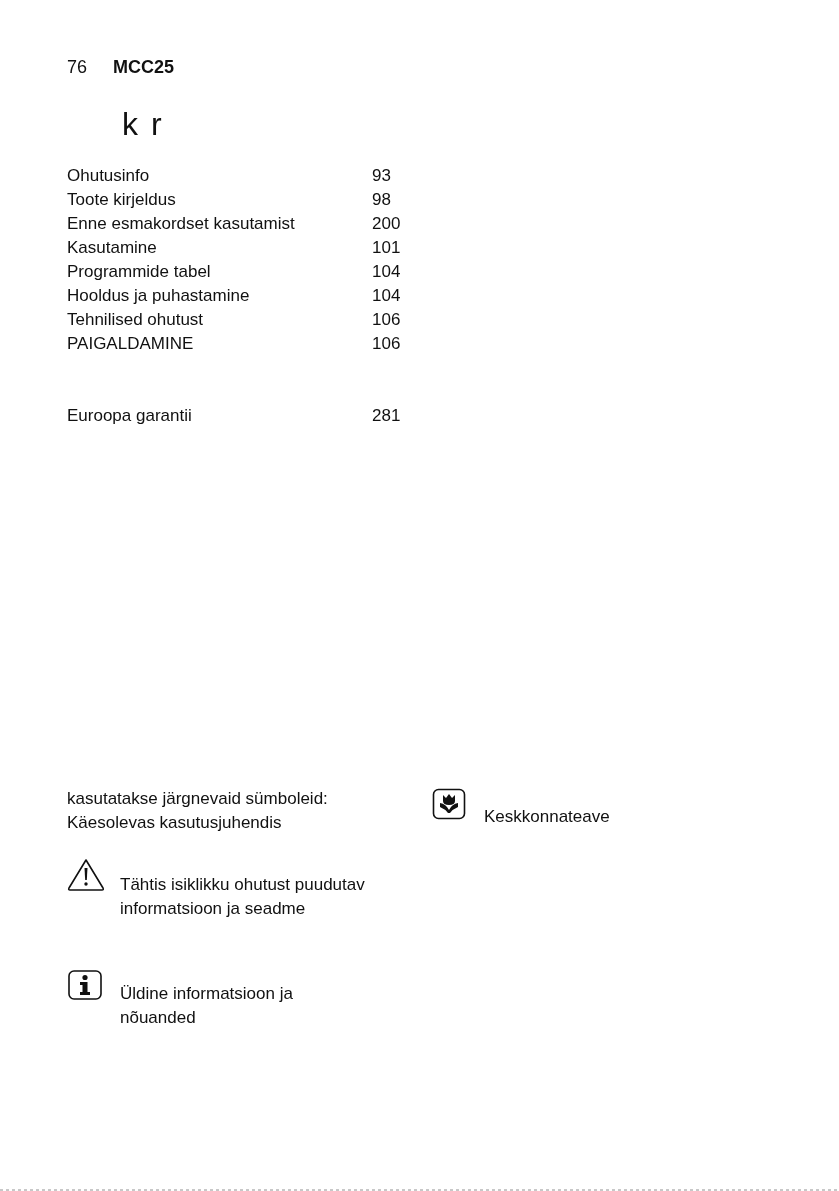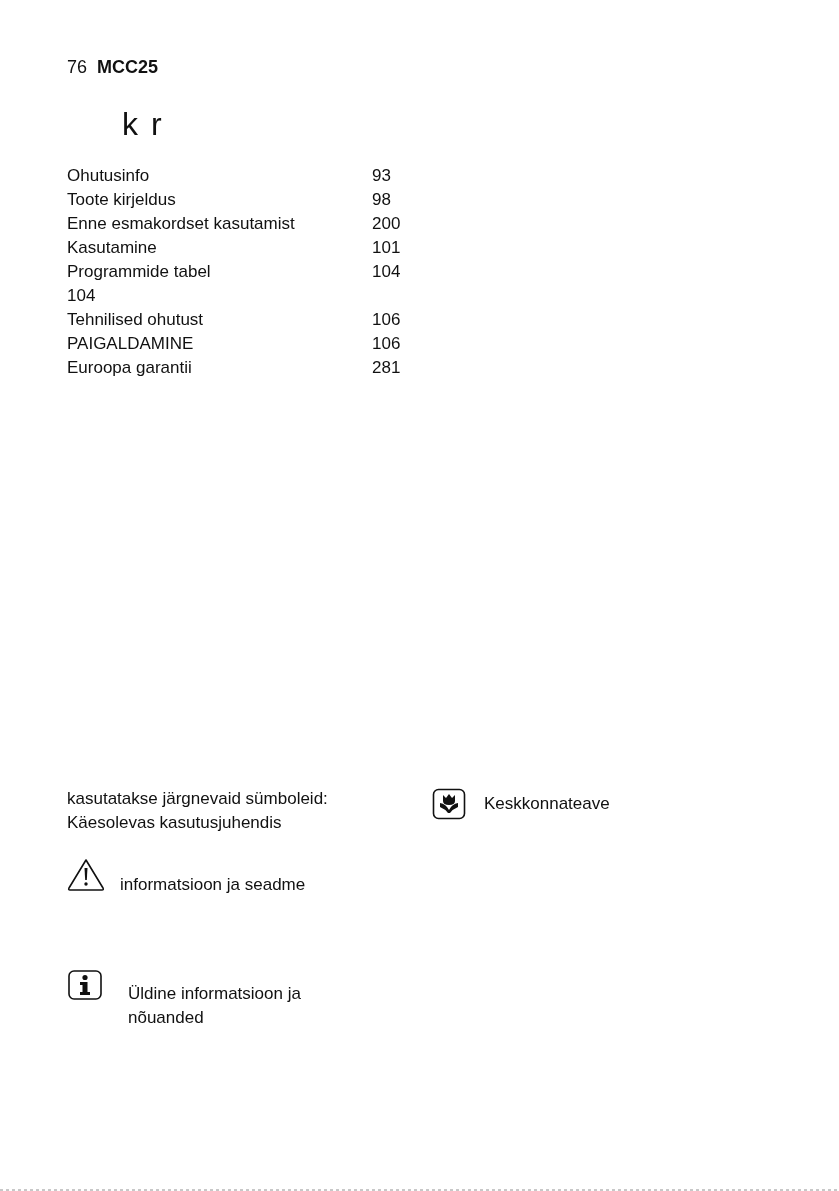--- a/index.html
+++ b/index.html
@@ -2,36 +2,36 @@
 <html><head>
 <meta charset="utf-8">
 <style>
   html, body { margin: 0; padding: 0; background: #ffffff; }
   body {
     width: 839px; height: 1191px; position: relative; overflow: hidden;
     font-family: "Liberation Sans", sans-serif; color: #111111;
   }
   .header { position: absolute; left: 67px; top: 57px; font-size: 18px; }
   .page-num { font-weight: normal; }
-  .model { font-weight: bold; margin-left: 10px; }
+  .model { font-weight: bold; margin-left: 26px; }
   .title { position: absolute; left: 122px; top: 106px; font-size: 32px; letter-spacing: 2px; }
   .toc { position: absolute; left: 67px; top: 164px; width: 345px; font-size: 17px; }
   .toc-row { display: flex; height: 24px; line-height: 24px; }
   .toc-row .lbl { width: 305px; }
   .toc-row .pg { width: 40px; }
-  .toc-row.gap { }
+  .toc-row.gap { margin-top: 48px; }
   .intro { position: absolute; left: 67px; top: 787px; font-size: 17px; line-height: 24px; width: 340px; }
   .sym { position: absolute; font-size: 17px; line-height: 24px; }
   .sym-text { position: absolute; left: 53px; width: 300px; }
   .warn { left: 67px; top: 858px; }
   .warn .sym-text { top: 15px; }
   .info { left: 67px; top: 969px; }
-  .info .sym-text { top: 13px; margin-left: 8px; }
+  .info .sym-text { top: 13px; }
   .env { left: 432px; top: 788px; }
-  .env .sym-text { left: 52px; top: 4px; width: 250px; }
+  .env .sym-text { left: 52px; top: 17px; width: 250px; }
   .icon { position: absolute; left: 0; top: 0; }
   .bottom-line { position: absolute; left: 0; right: 0; bottom: 0; height: 2px;
     background: repeating-linear-gradient(90deg, #c8c8c8 0 3px, #ffffff 3px 6px); }
 </style>
 </head>
 <body>
 
 <div class="header">
   <span class="page-num">76</span><span class="model">MCC25</span>
 </div>
@@ -53,20 +53,21 @@
     </div>
   <div class="toc-row">
       <span class="lbl">Kasutamine</span>
       <span class="pg">101</span>
     </div>
   <div class="toc-row">
       <span class="lbl">Programmide tabel</span>
       <span class="pg">104</span>
     </div>
   <div class="toc-row">
+      <span class="lbl">Hooldus ja puhastamine</span>
       <span class="pg">104</span>
     </div>
   <div class="toc-row">
       <span class="lbl">Tehnilised ohutust</span>
       <span class="pg">106</span>
     </div>
   <div class="toc-row">
       <span class="lbl">PAIGALDAMINE</span>
       <span class="pg">106</span>
     </div>
@@ -81,20 +82,21 @@
   <div>Käesolevas kasutusjuhendis</div>
 </div>
 
 <div class="sym warn">
   <svg class="icon" width="38" height="34" viewBox="0 0 38 34">
     <path d="M19 2 L36 30 Q37 32 35 32 L3 32 Q1 32 2 30 Z" fill="none" stroke="#111" stroke-width="1.6" stroke-linejoin="round"></path>
     <path d="M17.5 10 L20.5 10 L19.8 22 L18.2 22 Z" fill="#111"></path>
     <circle cx="19" cy="26" r="1.7" fill="#111"></circle>
   </svg>
   <div class="sym-text">
+    <div>Tähtis isiklikku ohutust puudutav</div>
     <div>informatsioon ja seadme</div>
   </div>
 </div>
 
 <div class="sym info">
   <svg class="icon" width="36" height="32" viewBox="0 0 36 32">
     <rect x="2" y="2" width="32" height="28" rx="5" ry="5" fill="none" stroke="#111" stroke-width="1.6"></rect>
     <circle cx="18" cy="8.5" r="2.6" fill="#111"></circle>
     <path d="M13 13 L20.5 13 L20.5 23 L23 23 L23 26 L13 26 L13 23 L15.5 23 L15.5 16 L13 16 Z" fill="#111"></path>
   </svg>

